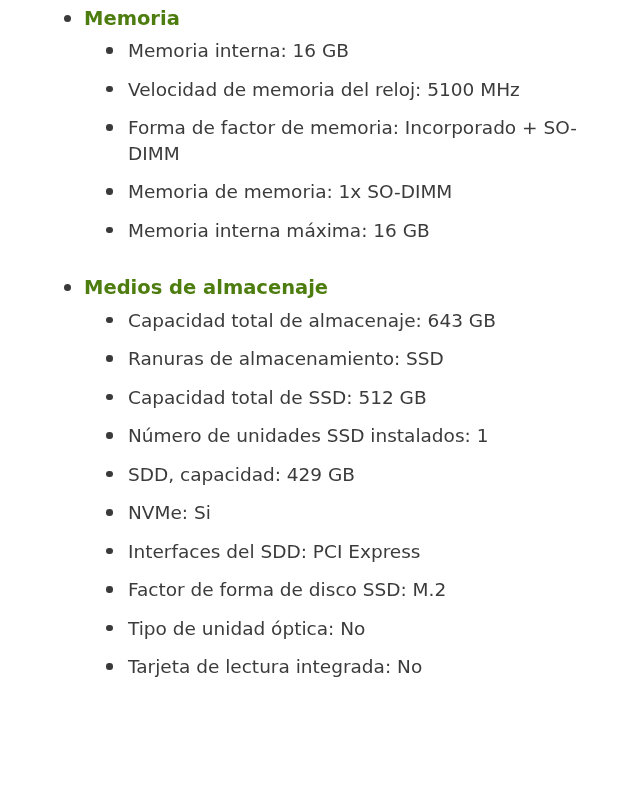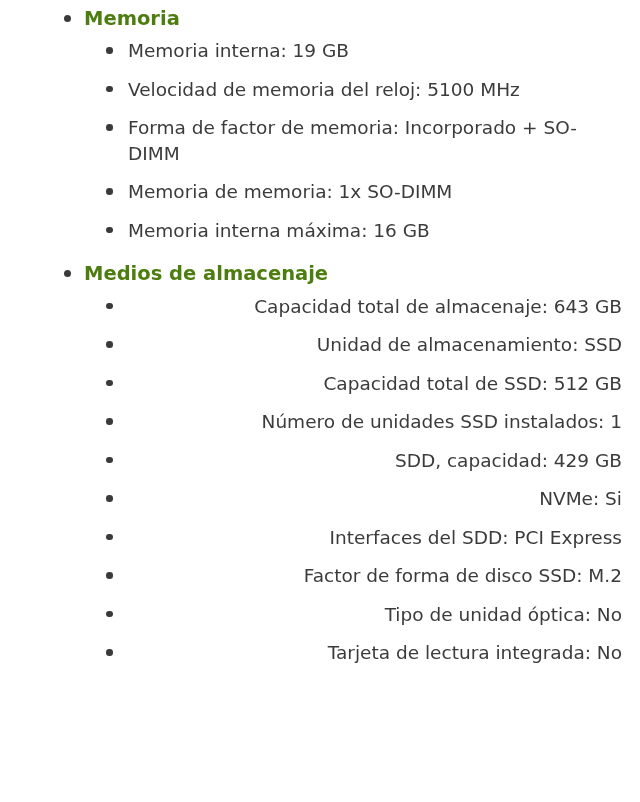--- a/index.html
+++ b/index.html
@@ -60,51 +60,50 @@
   ul.items li .bullet {
     position: absolute;
     left: 0;
     top: 9px;
     width: 6.5px;
     height: 6.5px;
     border-radius: 50%;
     background: #3a3a3a;
   }
   .group + .group {
-    margin-top: 18px;
-    text-align: right;
+    margin-top: 32px;
   }
 </style>
 </head>
 <body>
 
 <div class="spec-sheet">
 
   <section class="group">
     <div class="group-header">
       <span class="bullet"></span>
       <span class="group-title">Memoria</span>
     </div>
     <ul class="items">
-      <li><span class="bullet"></span><span>Memoria interna: 19 GB</span></li>
+      <li><span class="bullet"></span><span>Memoria interna: 16 GB</span></li>
       <li><span class="bullet"></span><span>Velocidad de memoria del reloj: 5100 MHz</span></li>
       <li><span class="bullet"></span><span>Forma de factor de memoria: Incorporado + SO-DIMM</span></li>
       <li><span class="bullet"></span><span>Memoria de memoria: 1x SO-DIMM</span></li>
       <li><span class="bullet"></span><span>Memoria interna máxima: 16 GB</span></li>
     </ul>
   </section>
 
   <section class="group">
     <div class="group-header">
       <span class="bullet"></span>
       <span class="group-title">Medios de almacenaje</span>
     </div>
     <ul class="items">
       <li><span class="bullet"></span><span>Capacidad total de almacenaje: 643 GB</span></li>
-      <li><span class="bullet"></span><span>Unidad de almacenamiento: SSD</span></li>
+      <li><span class="bullet"></span><span>Ranuras de almacenamiento: SSD</span></li>
       <li><span class="bullet"></span><span>Capacidad total de SSD: 512 GB</span></li>
       <li><span class="bullet"></span><span>Número de unidades SSD instalados: 1</span></li>
       <li><span class="bullet"></span><span>SDD, capacidad: 429 GB</span></li>
       <li><span class="bullet"></span><span>NVMe: Si</span></li>
       <li><span class="bullet"></span><span>Interfaces del SDD: PCI Express</span></li>
       <li><span class="bullet"></span><span>Factor de forma de disco SSD: M.2</span></li>
       <li><span class="bullet"></span><span>Tipo de unidad óptica: No</span></li>
       <li><span class="bullet"></span><span>Tarjeta de lectura integrada: No</span></li>
     </ul>
   </section>

